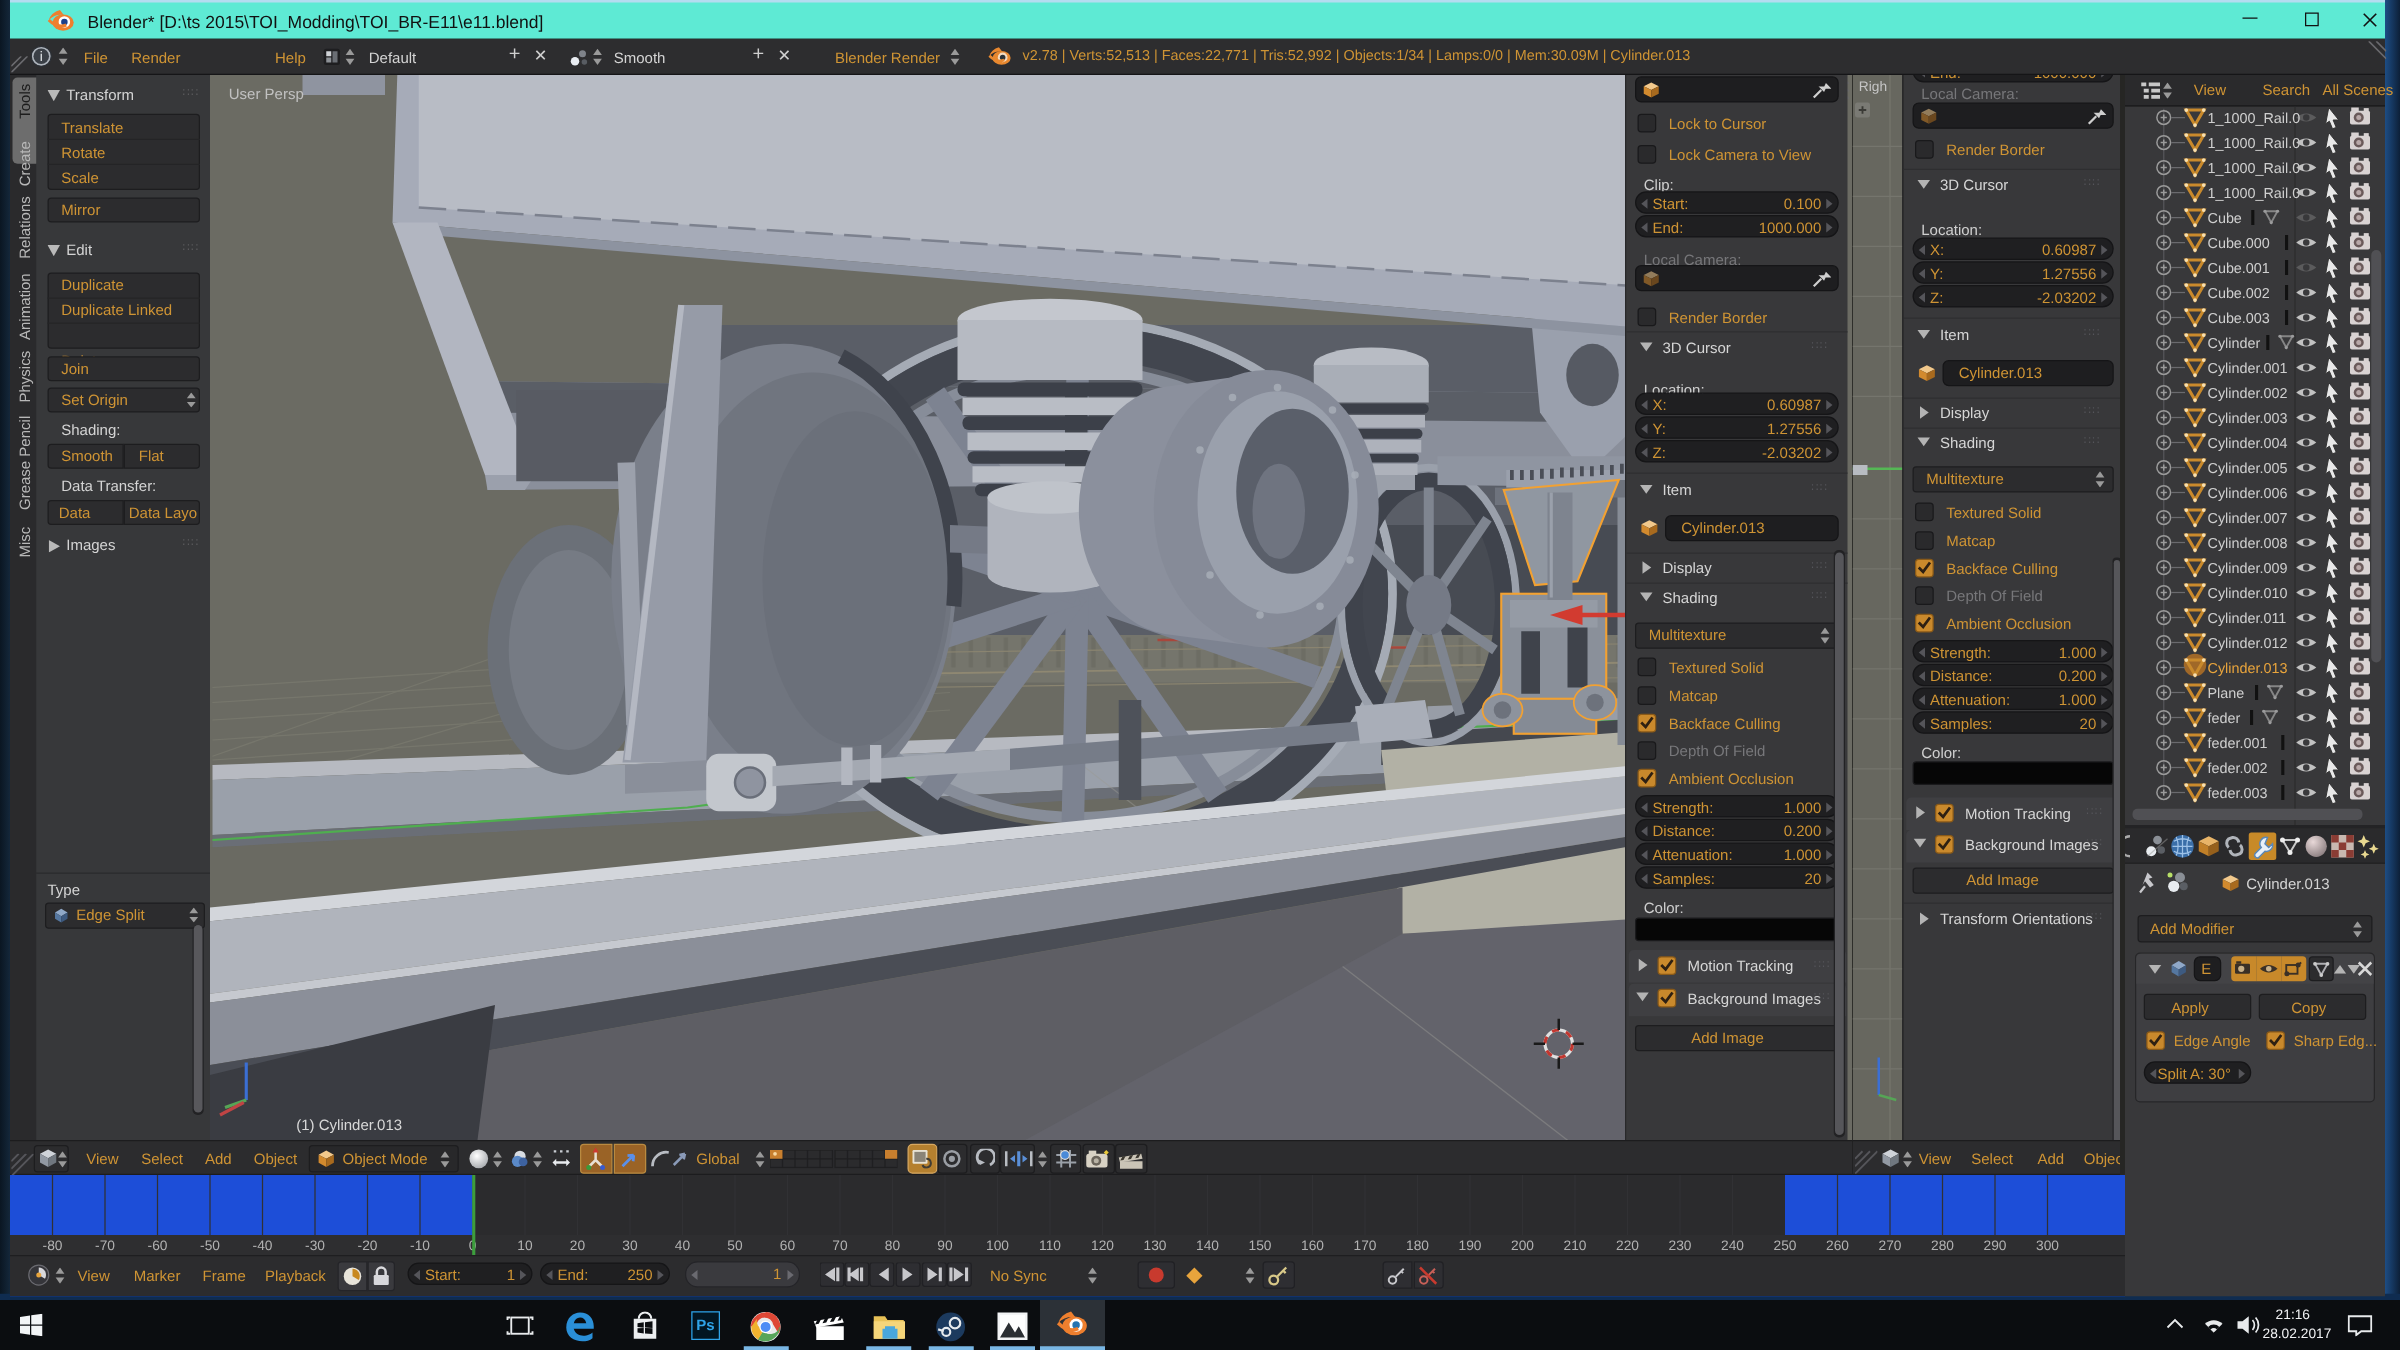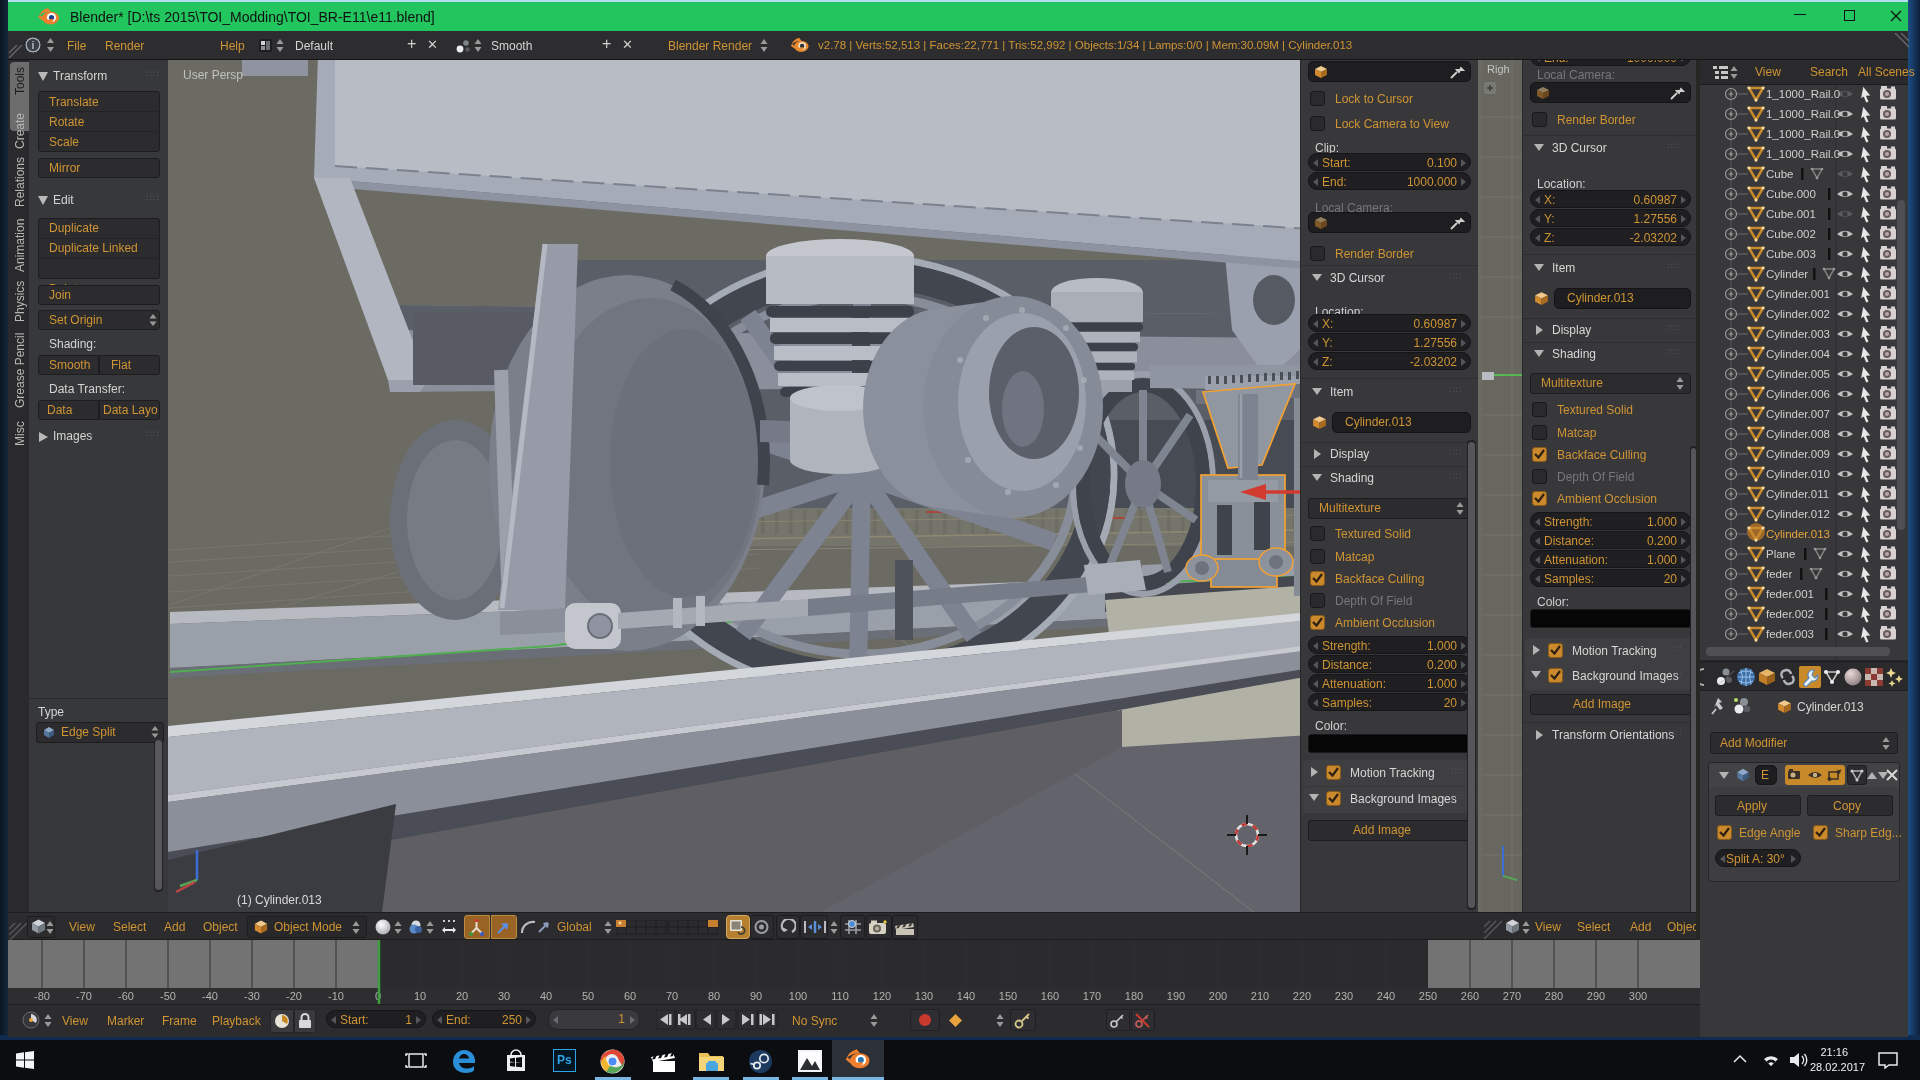--- a/index.html
+++ b/index.html
@@ -7,21 +7,21 @@
 .or{color:#cf9434;}
 .wt{color:#d4d4d4;}
 .btn{background:#2c2c2e;border:1px solid #1d1d1f;border-radius:3px;}.f12{font-size:12px;}
 </style></head>
 <body>
 
 <div class="abs" style="left:0;top:0;width:8px;height:1040px;background:linear-gradient(90deg,#0a1622,#14273a);"></div>
 <div class="abs" style="left:1908px;top:0;width:12px;height:1040px;background:linear-gradient(90deg,#1d4d85,#0d2038);"></div>
 <div class="abs" style="left:0;top:1035px;width:1920px;height:5px;background:#0f2c50;"></div>
 
-<div class="abs" style="left:8px;top:0;width:1900px;height:31px;background:#22c55e;border-top:2px solid #b5dcf0;">
+<div class="abs" style="left:8px;top:0;width:1900px;height:31px;background:#5eead4;border-top:2px solid #b5dcf0;">
   <svg class="abs" style="left:30px;top:5px" width="22" height="20" viewBox="0 0 22 20">
     <ellipse cx="12.5" cy="11" rx="8.5" ry="6.5" fill="#ee7f2e"></ellipse>
     <circle cx="13.5" cy="10.5" r="4.6" fill="#fff"></circle>
     <circle cx="13.5" cy="10.5" r="2.6" fill="#1b3f8b"></circle>
     <path d="M1 9 Q6 4 13 5 L10 1 Q3 3 1 9z" fill="#ee7f2e"></path>
     <path d="M1 9 Q8 16 15 13" stroke="#ee7f2e" stroke-width="2.5" fill="none"></path>
   </svg>
   <span class="abs" style="left:62px;top:7px;font-size:14px;color:#111;">Blender* [D:\ts 2015\TOI_Modding\TOI_BR-E11\e11.blend]</span>
   <span class="abs" style="left:1786px;top:12px;width:12px;height:1px;background:#111;"></span>
   <span class="abs" style="left:1836px;top:8px;width:11px;height:11px;border:1.2px solid #111;"></span>
@@ -1269,21 +1269,21 @@
       </svg>
   <span class="cblb" style="left:126px;top:63px;">Sharp Edg...</span>
   <div class="sl" style="left:6px;top:86px;width:86px;text-align:center;">
         <span class="lb" style="left:10px;">Split A: 30°</span>
         <i class="l"></i>
         <i class="r"></i>
       </div>
  </div>
 </div>
 
-<div class="abs" style="left:8px;top:940px;width:1692px;height:97px;background:#737373;overflow:hidden;">
+<div class="abs" style="left:8px;top:940px;width:1692px;height:97px;background:#1d4ed8;overflow:hidden;">
  <div class="abs" style="left:370px;top:0;width:1050px;height:48px;background:#2b2b2d;"></div>
  <svg class="abs" style="left:0;top:0" width="1692" height="64">
   <g stroke="#313134" stroke-width="1">
    <line x1="34" y1="0" x2="34" y2="48"></line>
         <line x1="76" y1="0" x2="76" y2="48"></line>
         <line x1="118" y1="0" x2="118" y2="48"></line>
         <line x1="160" y1="0" x2="160" y2="48"></line>
         <line x1="202" y1="0" x2="202" y2="48"></line>
         <line x1="244" y1="0" x2="244" y2="48"></line>
         <line x1="286" y1="0" x2="286" y2="48"></line>

